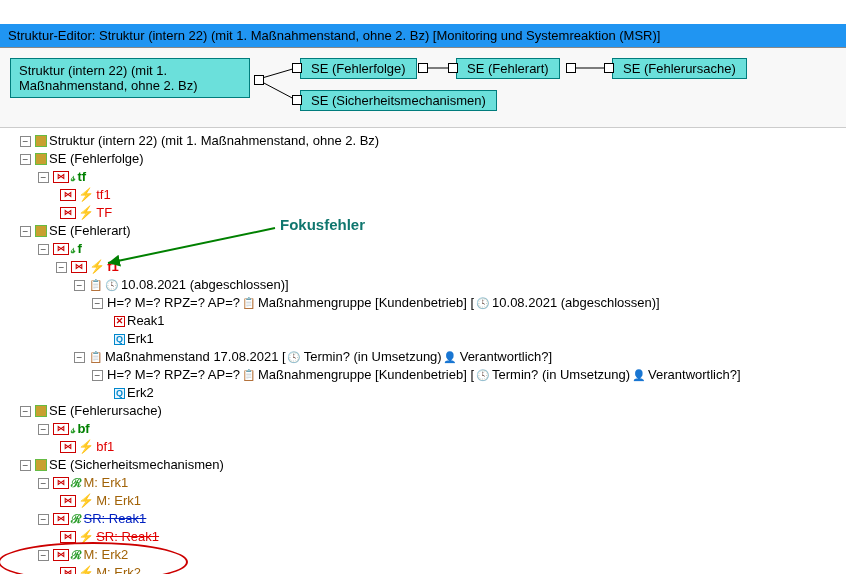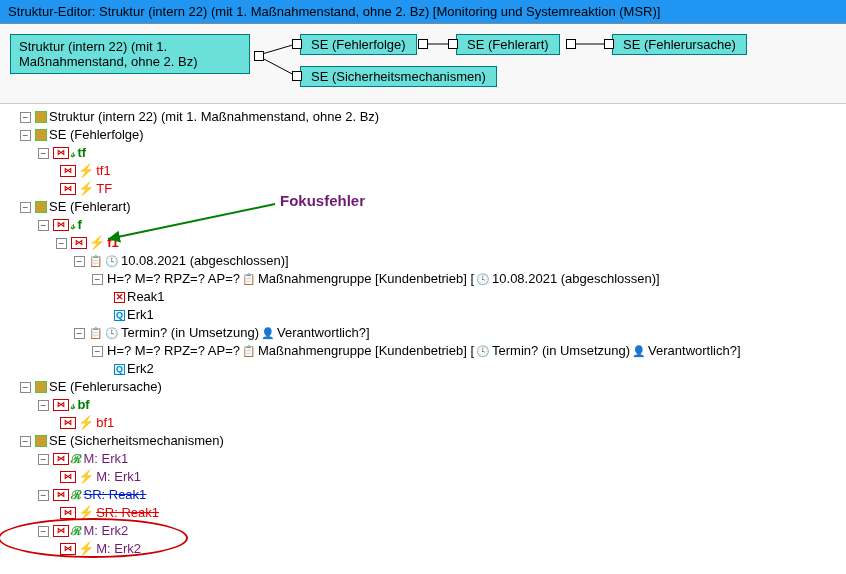--- a/index.html
+++ b/index.html
@@ -11,20 +11,21 @@
     width: 846px;
     height: 574px;
     overflow: hidden;
   }
   .titlebar {
     background: #2095f2;
     color: #000;
     padding: 4px 8px;
     font-size: 13px;
     border-bottom: 1px solid #888;
+    margin-top: 24px;
   }
   .diagram {
     padding: 8px 10px 4px 10px;
     height: 80px;
     position: relative;
     border-bottom: 1px solid #ccc;
     background: #f8f8f8;
   }
   .diagram .root-box {
     position: absolute;
@@ -83,32 +84,32 @@
     justify-content: center;
     align-items: center;
     font-size: 12px;
   }
   .square-gold { width:12px;height:12px;background:#c8a030;border:1px solid #6b4; display:inline-block;}
   .gate-icon { width:16px;height:12px;border:1px solid #c00;background:#fff;display:inline-flex;font-size:8px;color:#c00;align-items:center;justify-content:center;font-weight:bold;}
   .link-green { color:#2a9d2a; font-weight:bold; font-size:12px;}
   .bolt-red { color:#e00000; font-weight:bold;}
   .txt-red { color:#e00000; }
   .txt-green { color:#008000; font-weight:bold; }
-  .txt-blue { color:#701a75; }
+  .txt-blue { color:#a16207; }
   .txt-blue-st { color:#0020c0; text-decoration: line-through; }
   .txt-black { color:#000; }
   .txt-teal-st { color:#e00000; text-decoration: line-through;}
   .clip-icon::before{ content:"📋"; font-size:11px;}
   .clock-icon::before{ content:"🕓"; font-size:11px;}
   .person-icon::before{ content:"👤"; font-size:11px;}
   .x-icon { width:11px;height:11px;border:1px solid #c00;display:inline-flex;align-items:center;justify-content:center;font-size:9px;color:#c00;font-weight:bold;background:#fff;}
   .q-icon { width:11px;height:11px;border:1px solid #08c;display:inline-flex;align-items:center;justify-content:center;font-size:9px;color:#08c;font-weight:bold;background:#e8f4ff;}
   .annotation {
     position: absolute;
-    color: #701a75;
+    color: #0f766e;
     font-weight: bold;
     font-size: 15px;
   }
   .arrow-svg {
     position: absolute;
     pointer-events: none;
   }
   .oval {
     position: absolute;
     border: 2px solid #c00;
@@ -224,20 +225,21 @@
     <span class="x-icon">✕</span>
     <span class="txt-black">Reak1</span>
   </div>
   <div class="row" style="padding-left:94px">
     <span class="q-icon">Q</span>
     <span class="txt-black">Erk1</span>
   </div>
   <div class="row" style="padding-left:54px">
     <span class="toggle">−</span>
     <span class="icon clip-icon"></span>
+    <span class="txt-black">Maßnahmenstand 17.08.2021 [</span>
     <span class="icon clock-icon"></span>
     <span class="txt-black"> Termin? (in Umsetzung) </span>
     <span class="icon person-icon"></span>
     <span class="txt-black"> Verantwortlich?]</span>
   </div>
   <div class="row" style="padding-left:72px">
     <span class="toggle">−</span>
     <span class="txt-black">H=? M=? RPZ=? AP=? </span>
     <span class="icon clip-icon"></span>
     <span class="txt-black">Maßnahmengruppe [Kundenbetrieb] [</span>

